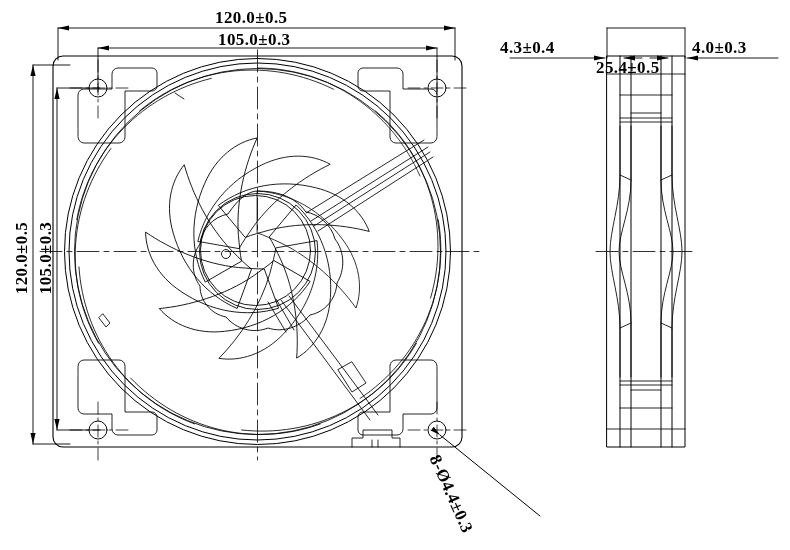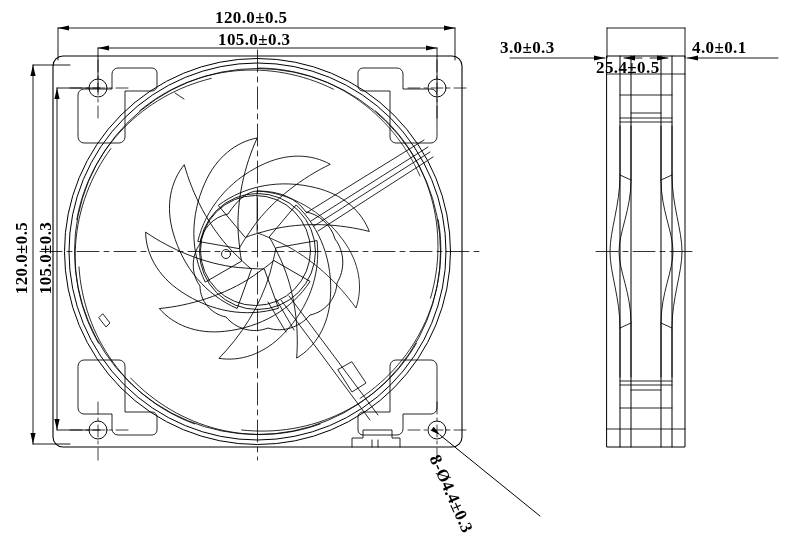--- a/index.html
+++ b/index.html
@@ -291,19 +291,19 @@
 <div class="dimtext dim-120h">120.0±0.5</div>
 
 <div class="dimtext dim-105h">105.0±0.3</div>
 
 <div class="dimtext dim-120v">120.0±0.5</div>
 
 <div class="dimtext dim-105v">105.0±0.3</div>
 
 <div class="dimtext dim-254">25.4±0.5</div>
 
-<div class="dimtext dim-43">3.0±0.3</div>
-
-<div class="dimtext dim-40">4.0±0.1</div>
+<div class="dimtext dim-43">4.3±0.4</div>
+
+<div class="dimtext dim-40">4.0±0.3</div>
 
 <div class="dimtext dim-hole">8-Ø4.4±0.3</div>
 
 </div>
 
 </body></html>

